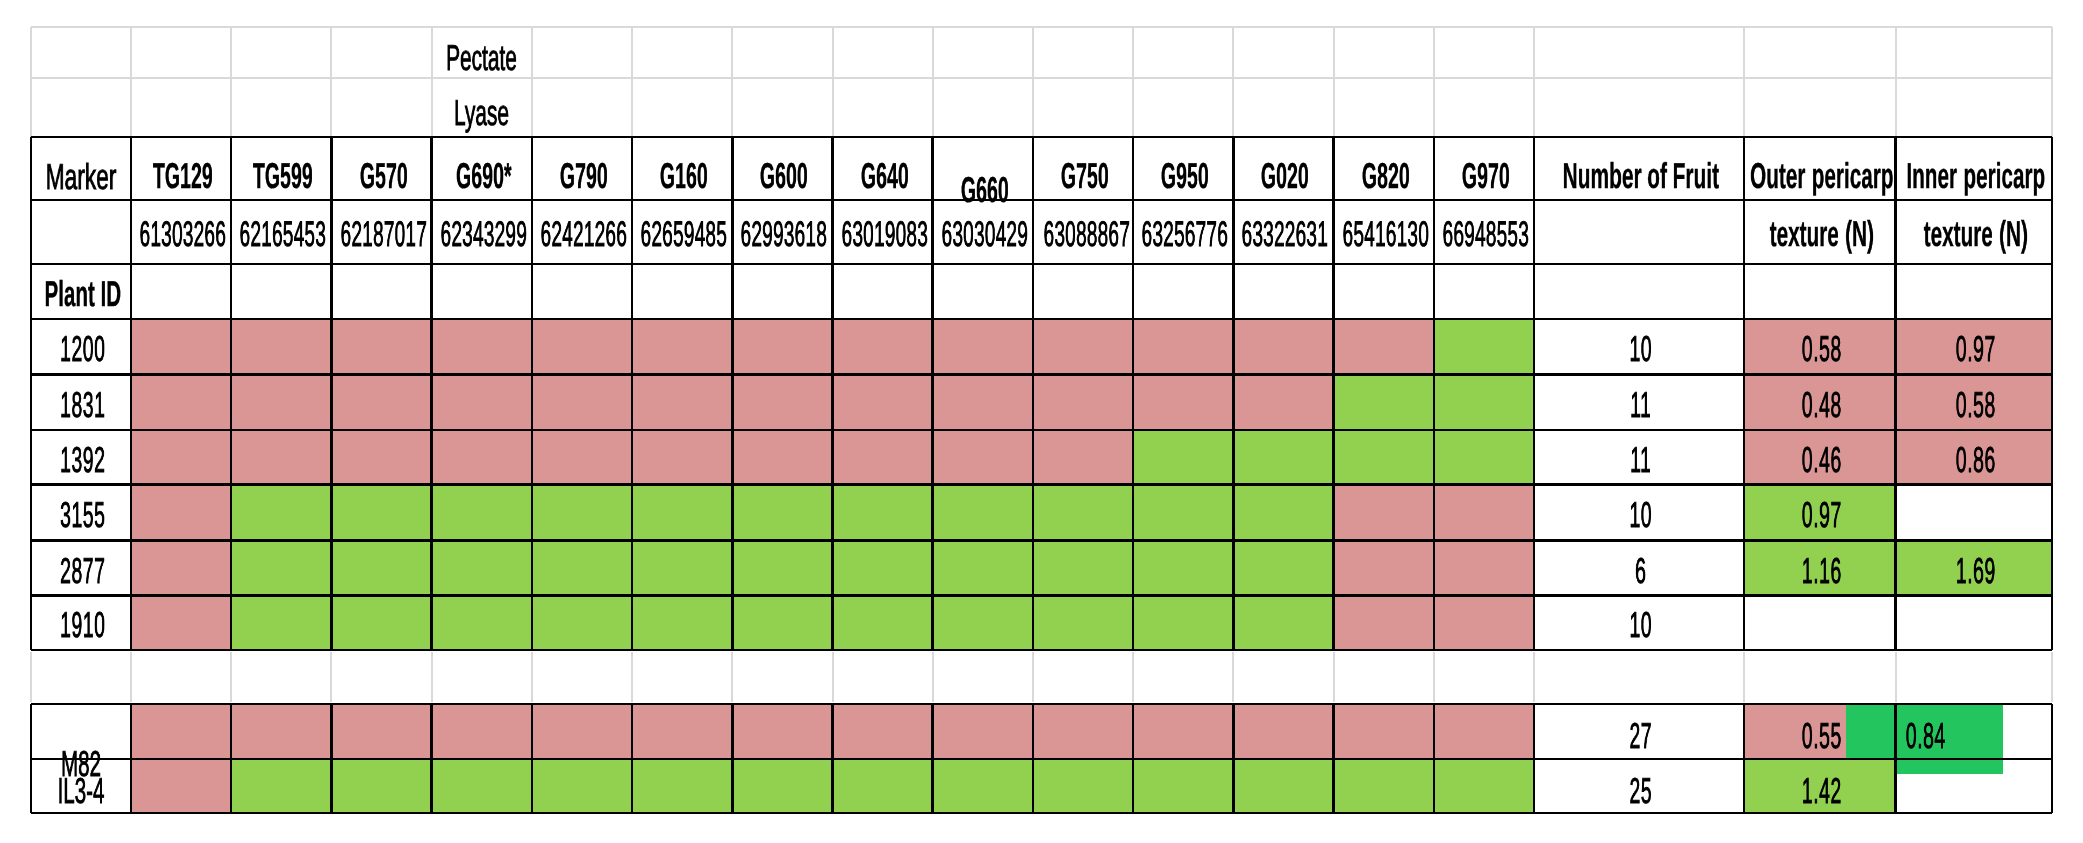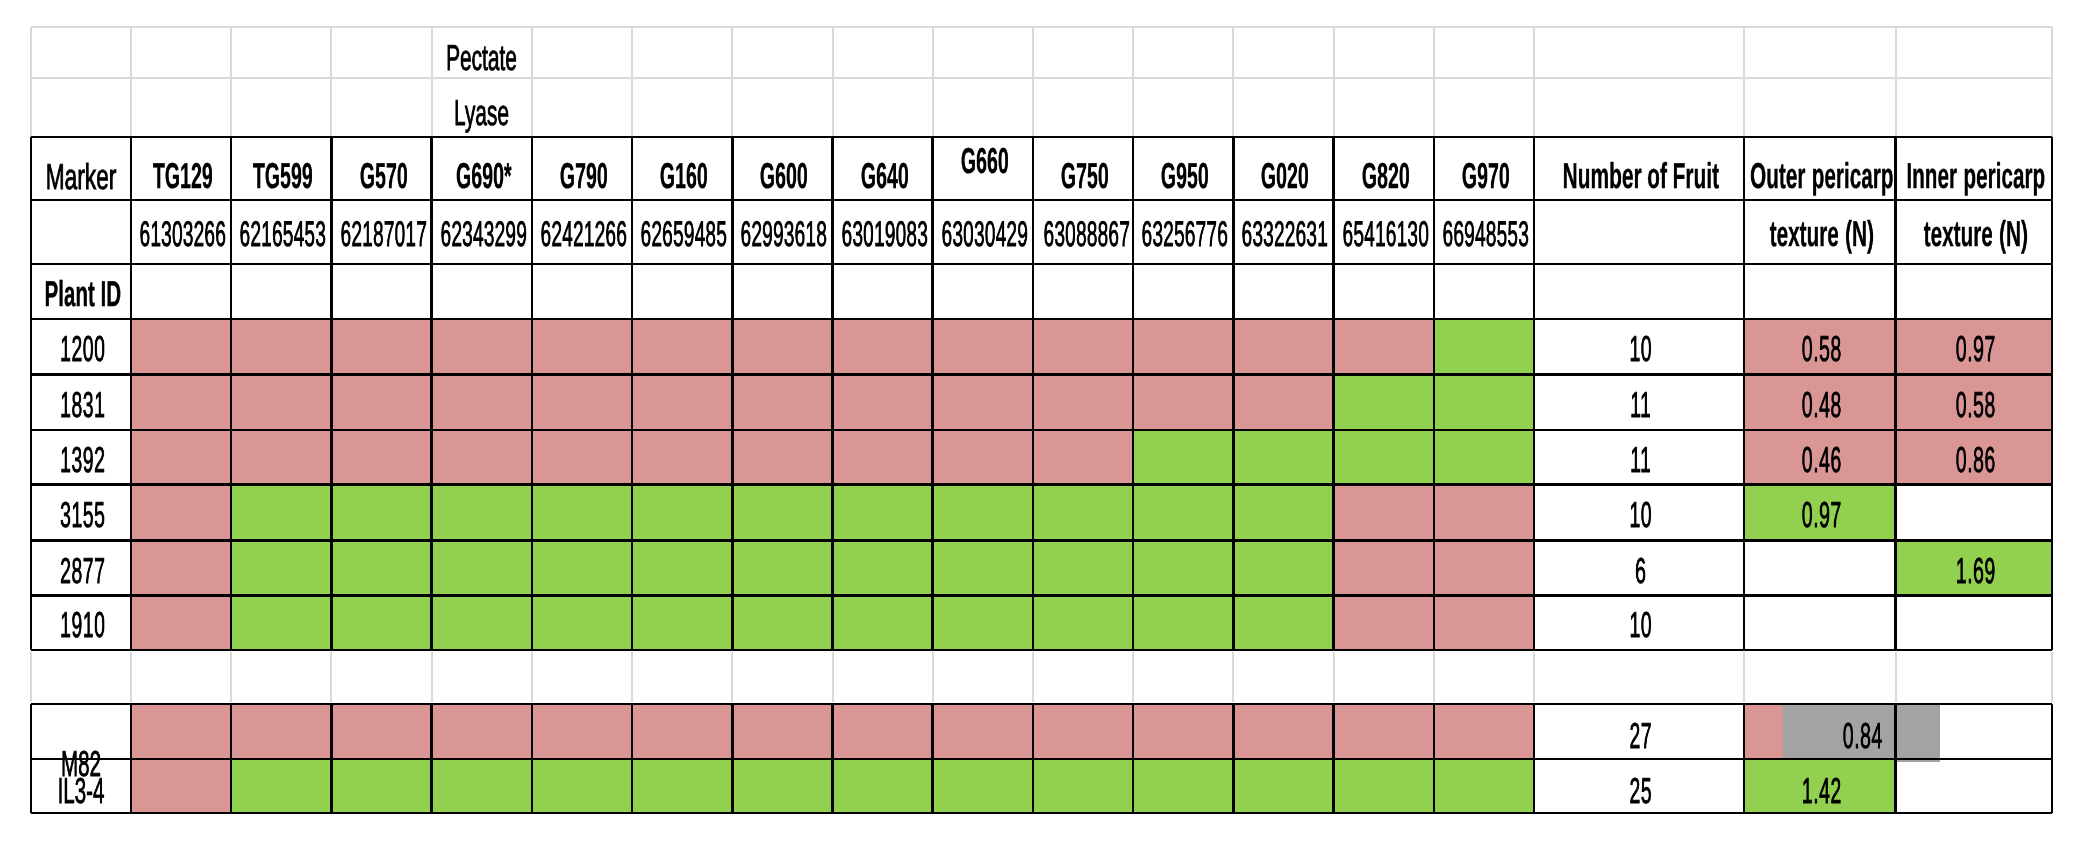--- a/index.html
+++ b/index.html
@@ -94,21 +94,21 @@
     </div>
     <div class="cell" style="left: 732.286px; top: 200px; width: 100.214px; height: 64px;">
       <span class="txt" style="font-size: 35.5px; letter-spacing: 0.4px; top: 17.125px; transform: translateX(-41.4705px) scaleX(0.537);">62993618</span>
     </div>
     <div class="cell" style="left: 832.5px; top: 137px; width: 100.214px; height: 63px;">
       <span class="txt bold" style="font-size: 36px; top: 21px; transform: translateX(-22.2013px) scaleX(0.545);">G640</span>
     </div>
     <div class="cell" style="left: 832.5px; top: 200px; width: 100.214px; height: 64px;">
       <span class="txt" style="font-size: 35.5px; letter-spacing: 0.4px; top: 17.125px; transform: translateX(-41.4705px) scaleX(0.537);">63019083</span>
     </div>
-    <div class="cell" style="left: 932.714px; top: 122px; width: 100.214px; height: 60px;">
+    <div class="cell" style="left: 932.714px; top: 151px; width: 100.214px; height: 60px;">
       <span class="txt bold" style="font-size: 36px; top: 21px; transform: translateX(-22.2013px) scaleX(0.545);">G660</span>
     </div>
     <div class="cell" style="left: 932.714px; top: 200px; width: 100.214px; height: 64px;">
       <span class="txt" style="font-size: 35.5px; letter-spacing: 0.4px; top: 17.125px; transform: translateX(-41.4705px) scaleX(0.537);">63030429</span>
     </div>
     <div class="cell" style="left: 1032.93px; top: 137px; width: 100.214px; height: 63px;">
       <span class="txt bold" style="font-size: 36px; top: 21px; transform: translateX(-22.2013px) scaleX(0.545);">G750</span>
     </div>
     <div class="cell" style="left: 1032.93px; top: 200px; width: 104px; height: 64px;">
       <span class="txt" style="font-size: 35.5px; letter-spacing: 0.4px; top: 17.125px; transform: translateX(-41.4705px) scaleX(0.537);">63088867</span>
@@ -251,20 +251,23 @@
     <div class="cell" style="left: 832.5px; top: 540.2px; width: 100.214px; height: 55.6px; background: rgb(146, 208, 80);"></div>
     <div class="cell" style="left: 932.714px; top: 540.2px; width: 100.214px; height: 55.6px; background: rgb(146, 208, 80);"></div>
     <div class="cell" style="left: 1032.93px; top: 540.2px; width: 100.214px; height: 55.6px; background: rgb(146, 208, 80);"></div>
     <div class="cell" style="left: 1133.14px; top: 540.2px; width: 100.214px; height: 55.6px; background: rgb(146, 208, 80);"></div>
     <div class="cell" style="left: 1233.36px; top: 540.2px; width: 100.214px; height: 55.6px; background: rgb(146, 208, 80);"></div>
     <div class="cell" style="left: 1333.57px; top: 540.2px; width: 100.214px; height: 55.6px; background: rgb(217, 150, 148);"></div>
     <div class="cell" style="left: 1433.79px; top: 540.2px; width: 100.214px; height: 55.6px; background: rgb(217, 150, 148);"></div>
     <div class="cell" style="left: 1534px; top: 540.2px; width: 210px; height: 55.6px;">
       <span class="txt" style="font-size: 36px; letter-spacing: 1px; top: 12.5px; transform: translateX(-3.87844px) scaleX(0.54);">6</span>
     </div>
+    <div class="cell" style="left: 1744px; top: 540.2px; width: 151.5px; height: 55.6px; background: rgb(146, 208, 80);">
+      <span class="txt" style="font-size: 36px; letter-spacing: 1px; top: 12.5px; transform: translateX(-18.2011px) scaleX(0.54);">1.16</span>
+    </div>
     <div class="cell" style="left: 1895.5px; top: 540.2px; width: 156.5px; height: 55.6px; background: rgb(146, 208, 80);">
       <span class="txt" style="font-size: 36px; letter-spacing: 1px; top: 12.5px; transform: translateX(-18.2011px) scaleX(0.54);">1.69</span>
     </div>
     <div class="cell" style="left: 31px; top: 595.8px; width: 100px; height: 54.2px;">
       <span class="txt" style="font-size: 36px; letter-spacing: 1px; top: 11.1px; transform: translateX(-20.9053px) scaleX(0.54);">1910</span>
     </div>
     <div class="cell" style="left: 131px; top: 595.8px; width: 100.214px; height: 54.2px; background: rgb(217, 150, 148);"></div>
     <div class="cell" style="left: 231.214px; top: 595.8px; width: 100.214px; height: 54.2px; background: rgb(146, 208, 80);"></div>
     <div class="cell" style="left: 331.429px; top: 595.8px; width: 100.214px; height: 54.2px; background: rgb(146, 208, 80);"></div>
     <div class="cell" style="left: 431.643px; top: 595.8px; width: 100.214px; height: 54.2px; background: rgb(146, 208, 80);"></div>
@@ -297,21 +300,21 @@
     <div class="cell" style="left: 1133.14px; top: 704px; width: 100.214px; height: 55px; background: rgb(217, 150, 148);"></div>
     <div class="cell" style="left: 1233.36px; top: 704px; width: 100.214px; height: 55px; background: rgb(217, 150, 148);"></div>
     <div class="cell" style="left: 1333.57px; top: 704px; width: 100.214px; height: 55px; background: rgb(217, 150, 148);"></div>
     <div class="cell" style="left: 1433.79px; top: 704px; width: 100.214px; height: 55px; background: rgb(217, 150, 148);"></div>
     <div class="cell" style="left: 1534px; top: 704px; width: 210px; height: 55px;">
       <span class="txt" style="font-size: 36px; letter-spacing: 1px; top: 13.9px; transform: translateX(-9.55266px) scaleX(0.54);">27</span>
     </div>
     <div class="cell" style="left: 1744px; top: 704px; width: 151.5px; height: 55px; background: rgb(217, 150, 148);">
       <span class="txt" style="font-size: 36px; letter-spacing: 1px; top: 13.9px; transform: translateX(-18.2011px) scaleX(0.54);">0.55</span>
     </div>
-    <div class="cell" style="left: 1783px; top: 704px; width: 156.5px; height: 58px; background: #a3a3a3;">
+    <div class="cell" style="left: 1846px; top: 704px; width: 156.5px; height: 70px; background: #22c55e;">
       <span class="txt" style="font-size: 36px; letter-spacing: 1px; top: 13.9px; transform: translateX(-18.2011px) scaleX(0.54);">0.84</span>
     </div>
     <div class="cell" style="left: 31px; top: 759px; width: 100px; height: 54px;">
       <span class="txt" style="font-size: 36px; top: 13.9px; transform: translateX(-23.3878px) scaleX(0.57);">IL3-4</span>
     </div>
     <div class="cell" style="left: 131px; top: 759px; width: 100.214px; height: 54px; background: rgb(217, 150, 148);"></div>
     <div class="cell" style="left: 231.214px; top: 759px; width: 100.214px; height: 54px; background: rgb(146, 208, 80);"></div>
     <div class="cell" style="left: 331.429px; top: 759px; width: 100.214px; height: 54px; background: rgb(146, 208, 80);"></div>
     <div class="cell" style="left: 431.643px; top: 759px; width: 100.214px; height: 54px; background: rgb(146, 208, 80);"></div>
     <div class="cell" style="left: 531.857px; top: 759px; width: 100.214px; height: 54px; background: rgb(146, 208, 80);"></div>

